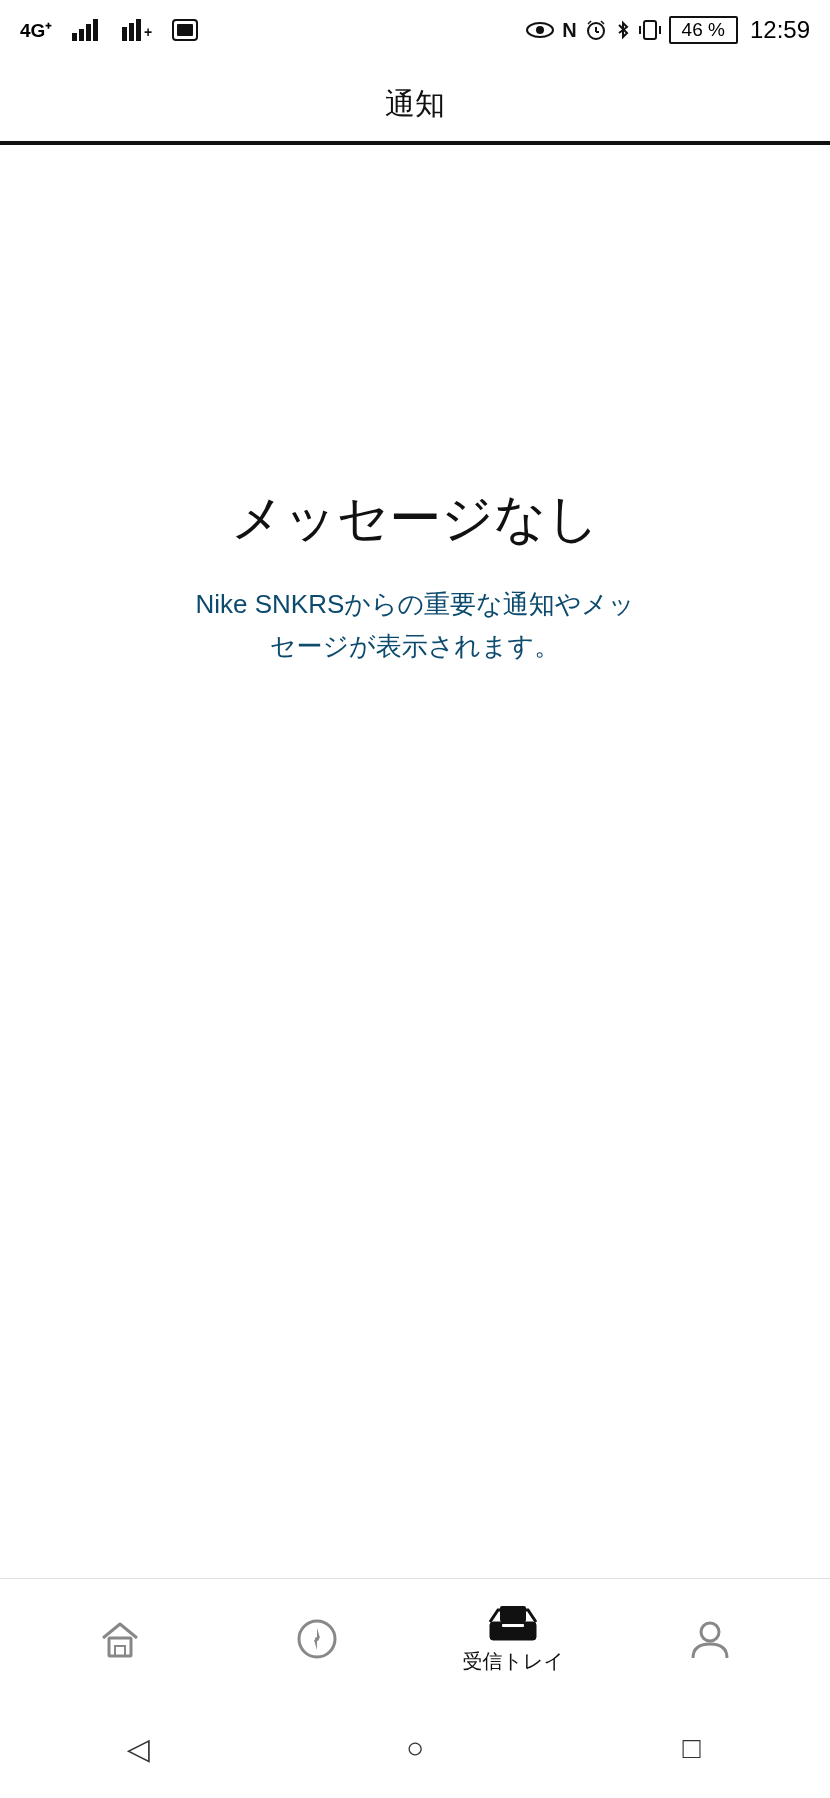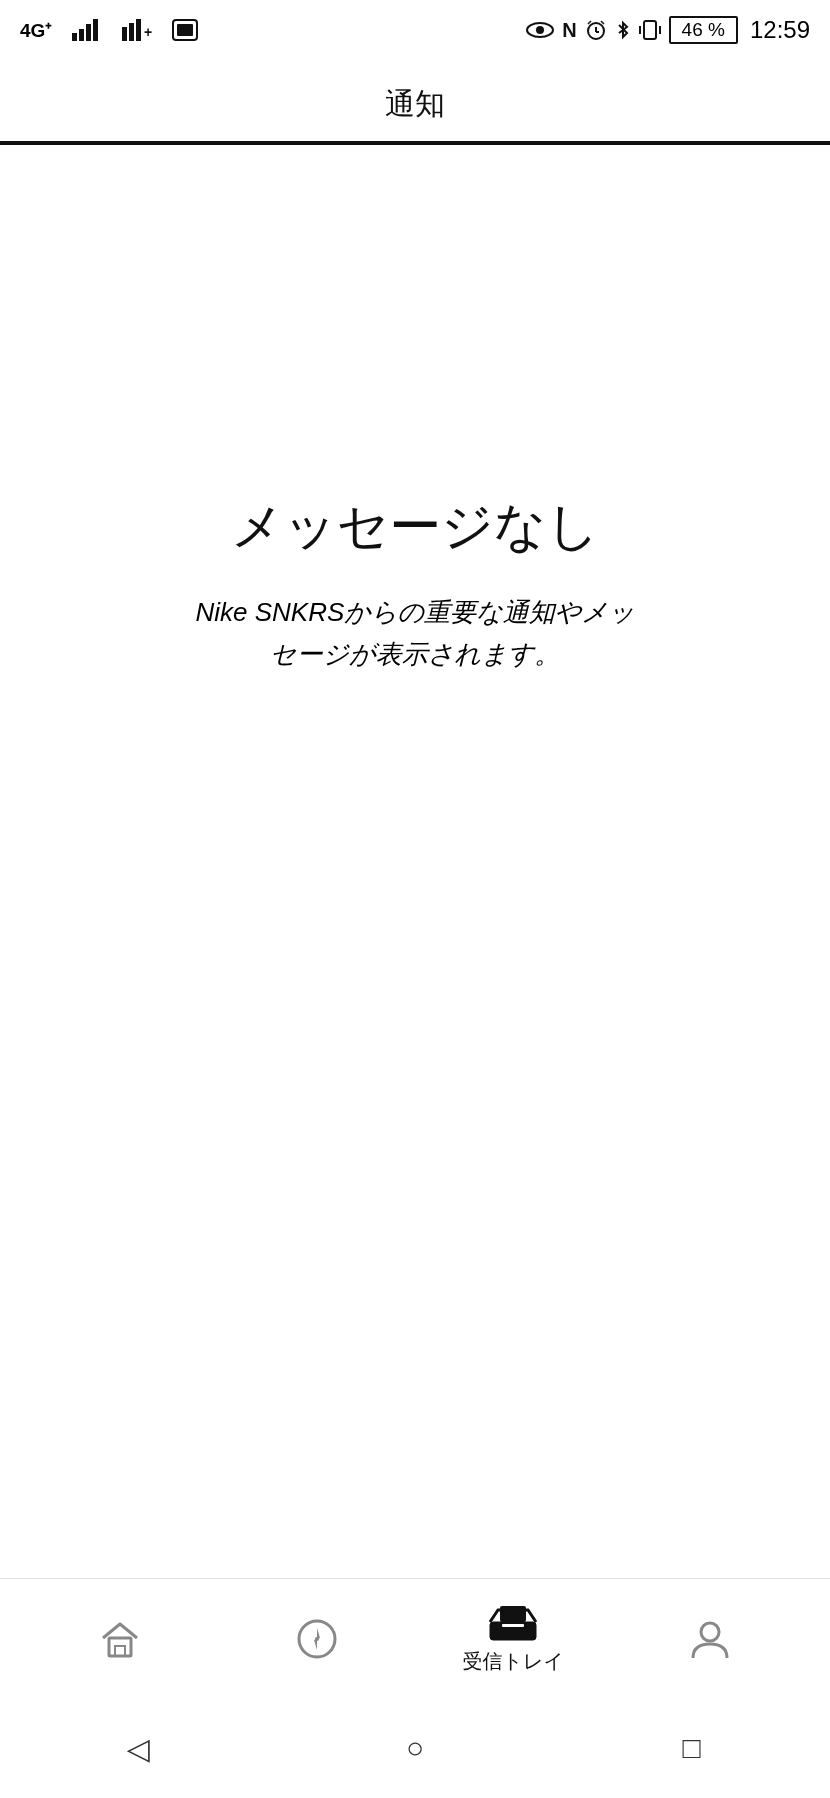--- a/index.html
+++ b/index.html
@@ -88,30 +88,28 @@
       padding-top: 340px;
       padding-bottom: 60px;
     }
 
     .empty-title {
       font-size: 52px;
       font-weight: 500;
       color: #111111;
       margin-bottom: 30px;
       letter-spacing: -0.5px;
-      margin-top: 8px;
     }
 
     .empty-description {
       font-size: 26px;
-      color: #000000;
+      color: #0c4a6e;
       text-align: center;
       line-height: 1.6;
       max-width: 440px;
-      font-style: italic;
     }
 
     
     .bottom-nav {
       position: absolute;
       bottom: 100px;
       width: 100%;
       height: 120px;
       background: #ffffff;
       border-top: 1px solid #e0e0e0;

